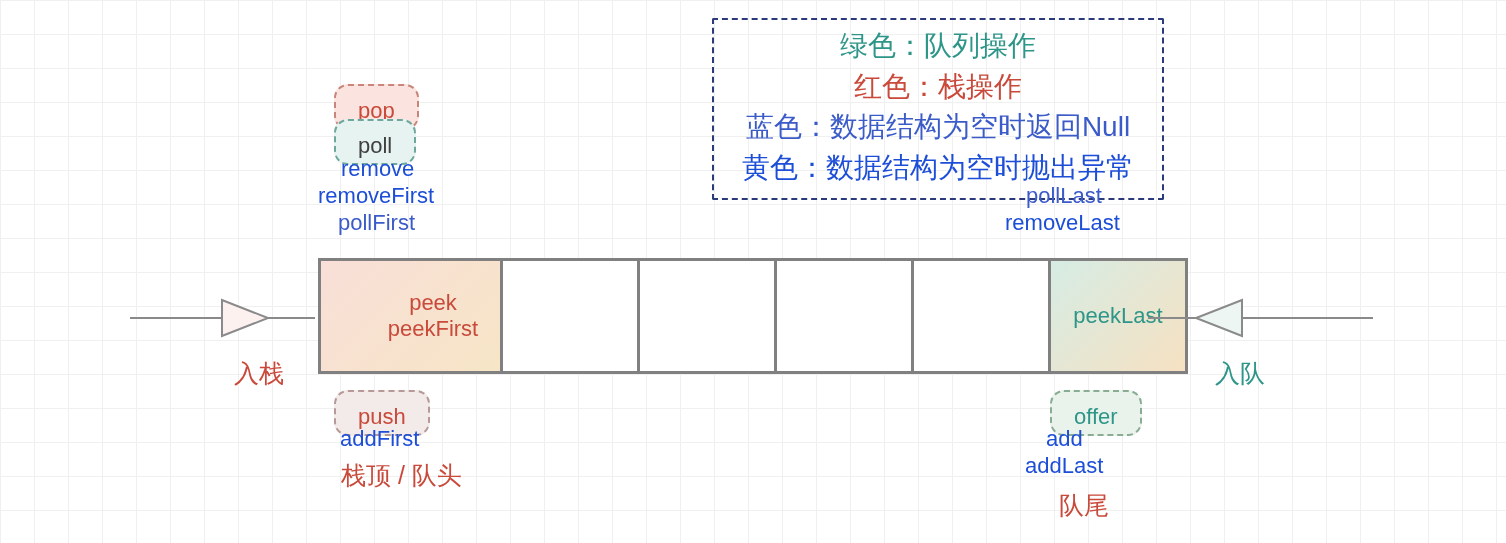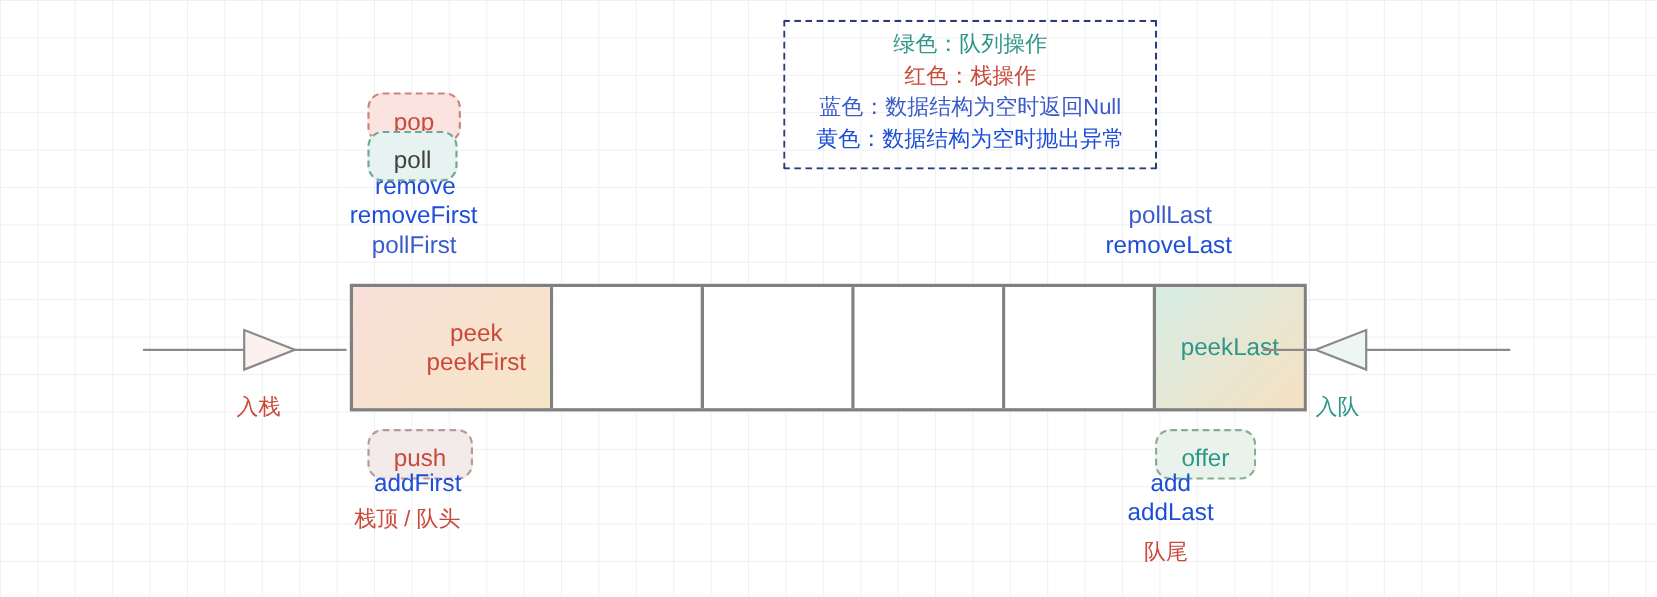--- a/index.html
+++ b/index.html
@@ -17,32 +17,32 @@
     position: absolute;
     inset: 0;
     background-image:
       linear-gradient(to right, #f0f0f0 1px, transparent 1px),
       linear-gradient(to bottom, #f0f0f0 1px, transparent 1px);
     background-size: 34px 34px;
     z-index: 0;
   }
   .abs { position: absolute; }
   .txt { font-size: 22px; white-space: pre; line-height: 1.25; }
-  .big { font-size: 20px; }
+  .big { font-size: 25px; margin-left: 19px; }
   .green  { color: #2e9688; }
   .red    { color: #c94a3b; }
   .blue   { color: #3b5bc9; }
   .orange { color: #1d4ed8; }
   .legend-box {
     border: 2px dashed #2b3a7a;
     border-radius: 2px;
     padding: 6px 28px 10px 28px;
     text-align: center;
   }
-  .legend-box div { font-size: 20px; line-height: 1.45; }
+  .legend-box div { font-size: 28px; line-height: 1.45; }
   .pill {
     display: inline-block;
     border: 2px dashed;
     border-radius: 14px;
     padding: 12px 22px 4px 22px;
     font-size: 22px;
     text-align: center;
   }
   .pill-pop   { background: #fbe4e0; border-color: #c9857b; color: #c94a3b; }
   .pill-poll  { background: #e6f3f0; border-color: #6fa79c; color: #404040; }

